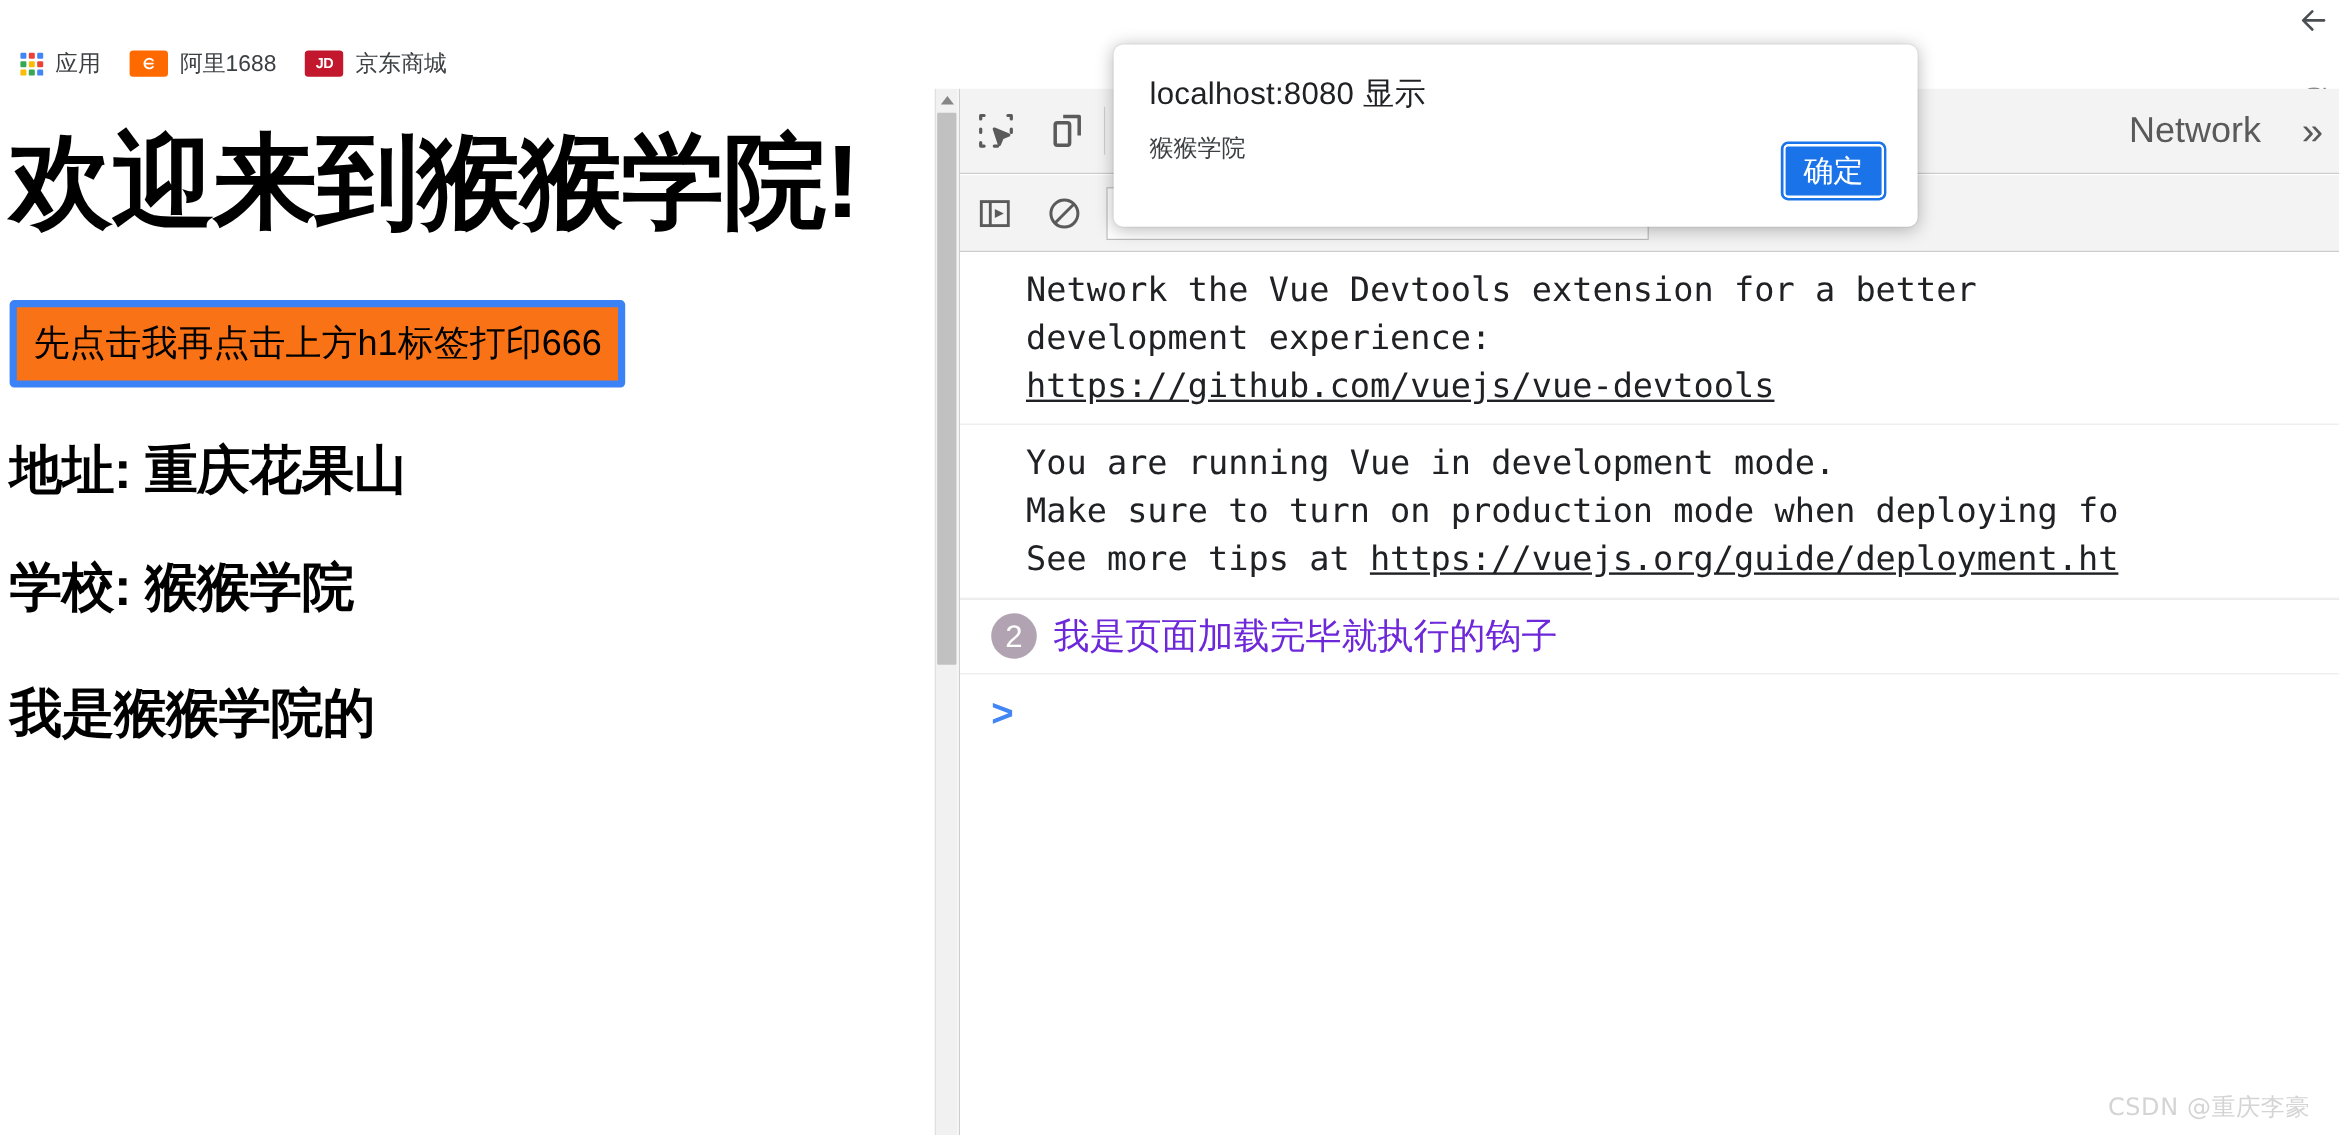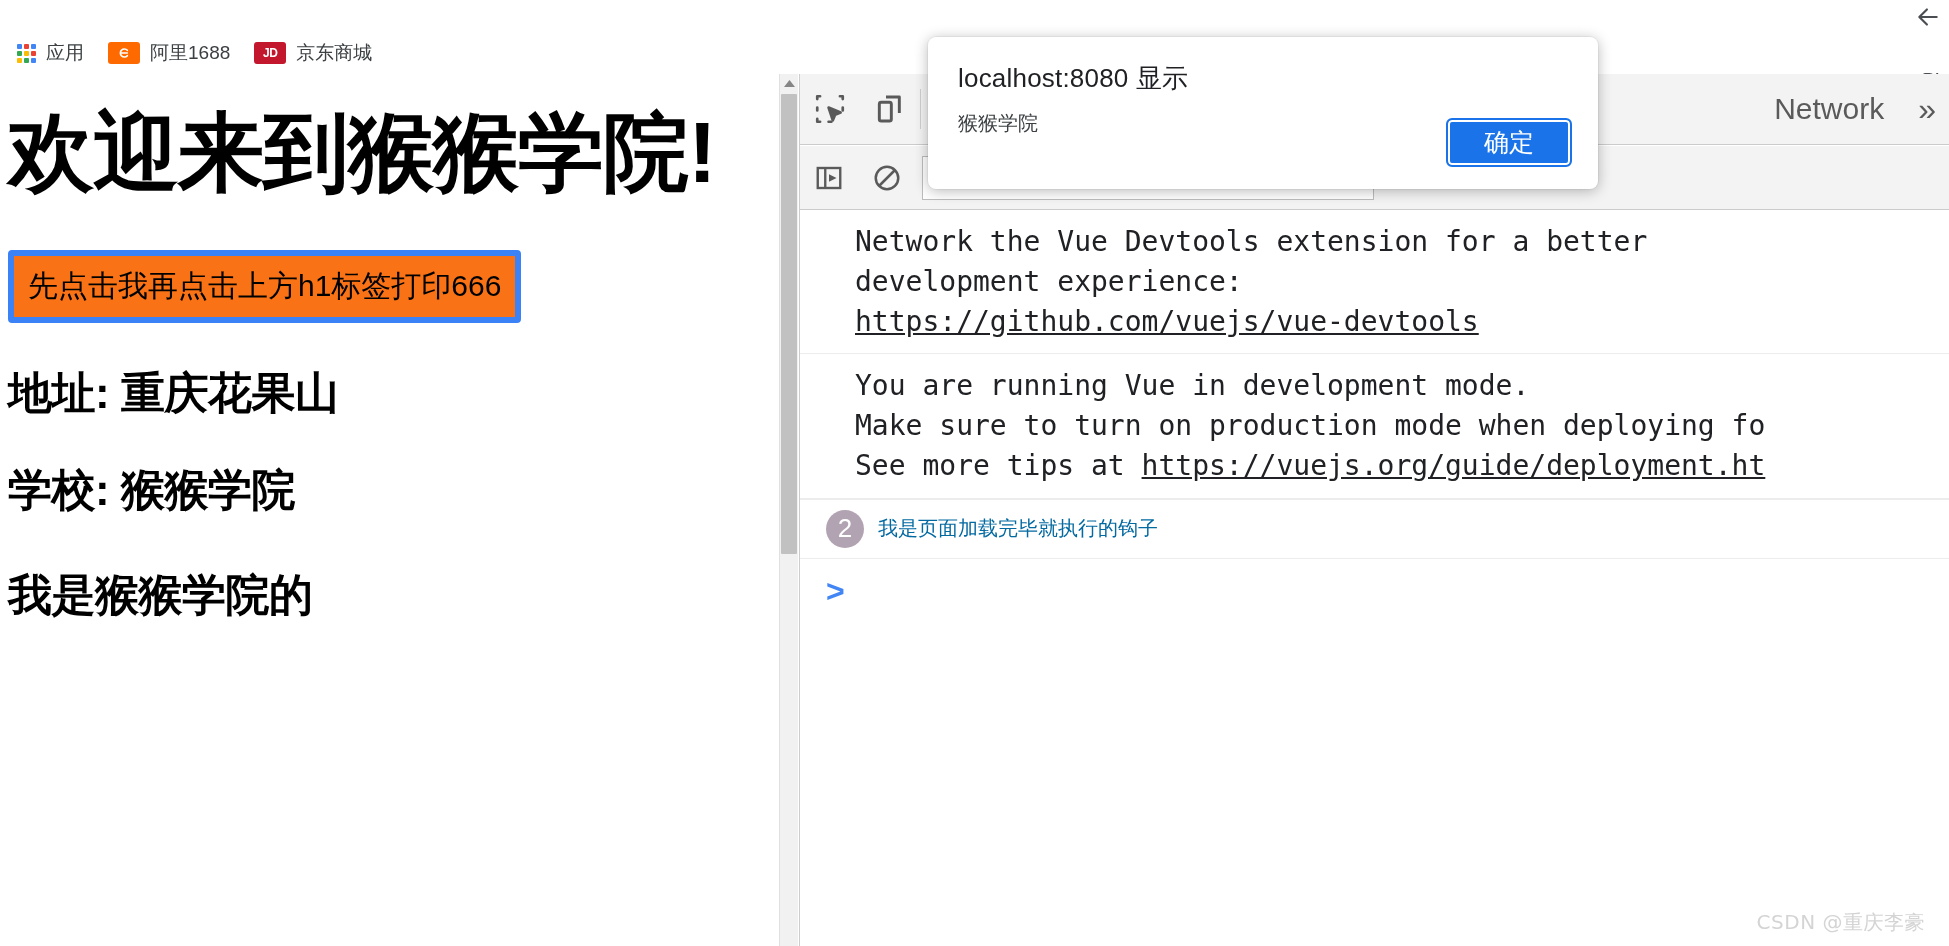--- a/index.html
+++ b/index.html
@@ -148,21 +148,21 @@
   #con-row-hook {
     display: flex; align-items: center; padding: 10px 0 10px 26px;
     border-bottom: 1px solid #ececec; border-top: 1px solid #ececec;
   }
   #con-badge {
     width: 38px; height: 38px; border-radius: 50%; background: #b2a3b2;
     color: #fff; font-size: 26px; display: flex; align-items: center;
     justify-content: center; flex: 0 0 auto; font-family: "Liberation Sans", sans-serif;
   }
   #con-hook-text {
-    font-size: 20px; color: #0369a1; margin-left: 14px;
+    font-size: 30px; color: #6d28d9; margin-left: 14px;
     font-family: "DejaVu Sans", "Liberation Sans", sans-serif;
   }
   #con-prompt {
     display: flex; align-items: flex-start; padding: 14px 0 0 26px;
   }
   #con-prompt-caret { color: #4285f4; font-size: 32px; font-weight: bold; }
 
   
   #js-dialog {
     position: absolute; left: 928px; top: 37px; width: 670px; height: 152px;
@@ -175,21 +175,21 @@
     letter-spacing: 0.2px; font-family: "Liberation Sans", sans-serif;
   }
   #dlg-message {
     font-size: 20px; color: #3c4043; padding: 14px 30px 0 30px;
     font-family: "DejaVu Sans", "Liberation Sans", sans-serif;
   }
   #dlg-ok {
     position: absolute; right: 26px; bottom: 22px;
     background: #1a73e8; color: #ffffff; font-size: 25px;
     border: 2px solid #1a73e8; border-radius: 6px;
-    padding: 6px 36px; box-shadow: 0 0 0 2px #ffffff inset;
+    padding: 6px 17px; box-shadow: 0 0 0 2px #ffffff inset;
     font-family: "DejaVu Sans", "Liberation Sans", sans-serif;
   }
 
   
   #watermark {
     position: absolute; right: 24px; bottom: 10px;
     font-size: 20px; color: #d4d4d4; letter-spacing: 0.5px;
     font-family: "DejaVu Sans", "Liberation Sans", sans-serif;
     z-index: 60;
   }

